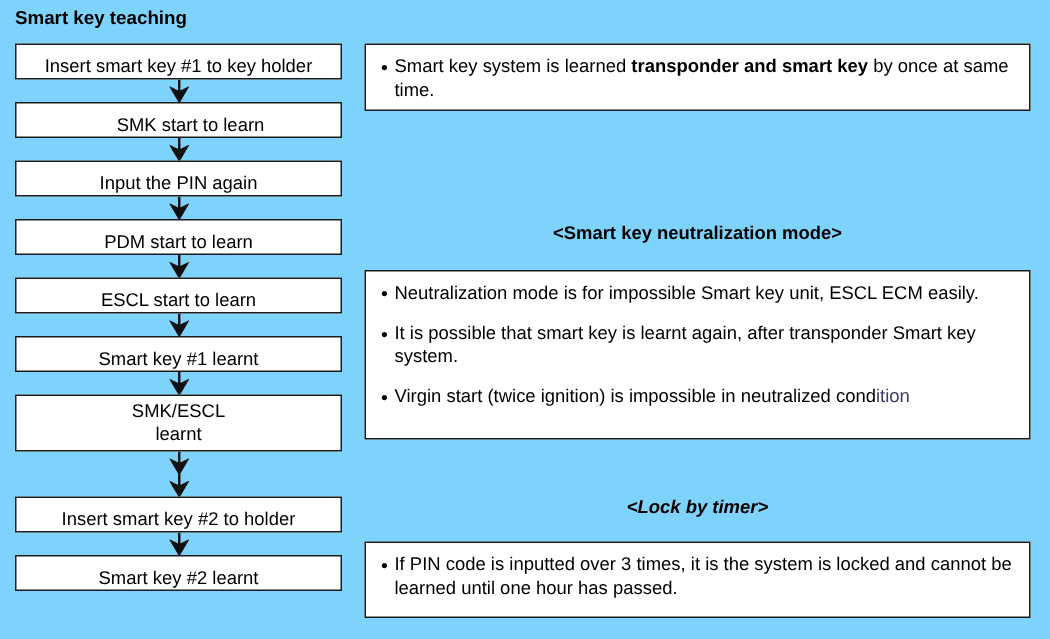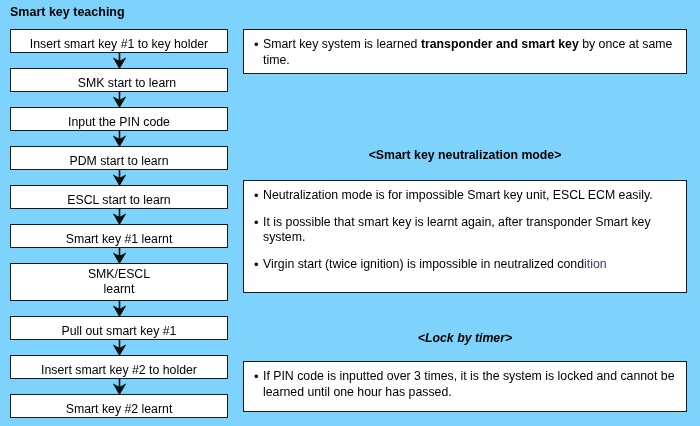--- a/index.html
+++ b/index.html
@@ -131,21 +131,21 @@
       </div>
       <div class="flow-box h1">
         <span style="white-space: pre-line; margin-left: 16px;">SMK start to learn</span>
       </div>
       <div class="flow-arrow">
         <svg width="13" height="15" viewBox="0 0 13 15">
           <path d="M6.5 0 L6.5 8 M6.5 14.5 L1.6 6.2 L6.5 8.6 L11.4 6.2 Z" stroke="#111" stroke-width="1.6" fill="#111"></path>
         </svg>
       </div>
       <div class="flow-box h1">
-        <span style="white-space: pre-line;">Input the PIN code</span>
+        <span style="white-space: pre-line;">Input the PIN again</span>
       </div>
       <div class="flow-arrow">
         <svg width="13" height="15" viewBox="0 0 13 15">
           <path d="M6.5 0 L6.5 8 M6.5 14.5 L1.6 6.2 L6.5 8.6 L11.4 6.2 Z" stroke="#111" stroke-width="1.6" fill="#111"></path>
         </svg>
       </div>
       <div class="flow-box h1">
         <span style="white-space: pre-line;">PDM start to learn</span>
       </div>
       <div class="flow-arrow">
@@ -171,23 +171,20 @@
       </div>
       <div class="flow-box h2">
         <span style="white-space: pre-line;">SMK/ESCL
 learnt</span>
       </div>
       <div class="flow-arrow">
         <svg width="13" height="15" viewBox="0 0 13 15">
           <path d="M6.5 0 L6.5 8 M6.5 14.5 L1.6 6.2 L6.5 8.6 L11.4 6.2 Z" stroke="#111" stroke-width="1.6" fill="#111"></path>
         </svg>
       </div>
-      <div class="flow-box h1">
-        <span style="white-space: pre-line;">Pull out smart key #1</span>
-      </div>
       <div class="flow-arrow">
         <svg width="13" height="15" viewBox="0 0 13 15">
           <path d="M6.5 0 L6.5 8 M6.5 14.5 L1.6 6.2 L6.5 8.6 L11.4 6.2 Z" stroke="#111" stroke-width="1.6" fill="#111"></path>
         </svg>
       </div>
       <div class="flow-box h1">
         <span style="white-space: pre-line;">Insert smart key #2 to holder</span>
       </div>
       <div class="flow-arrow">
         <svg width="13" height="15" viewBox="0 0 13 15">

